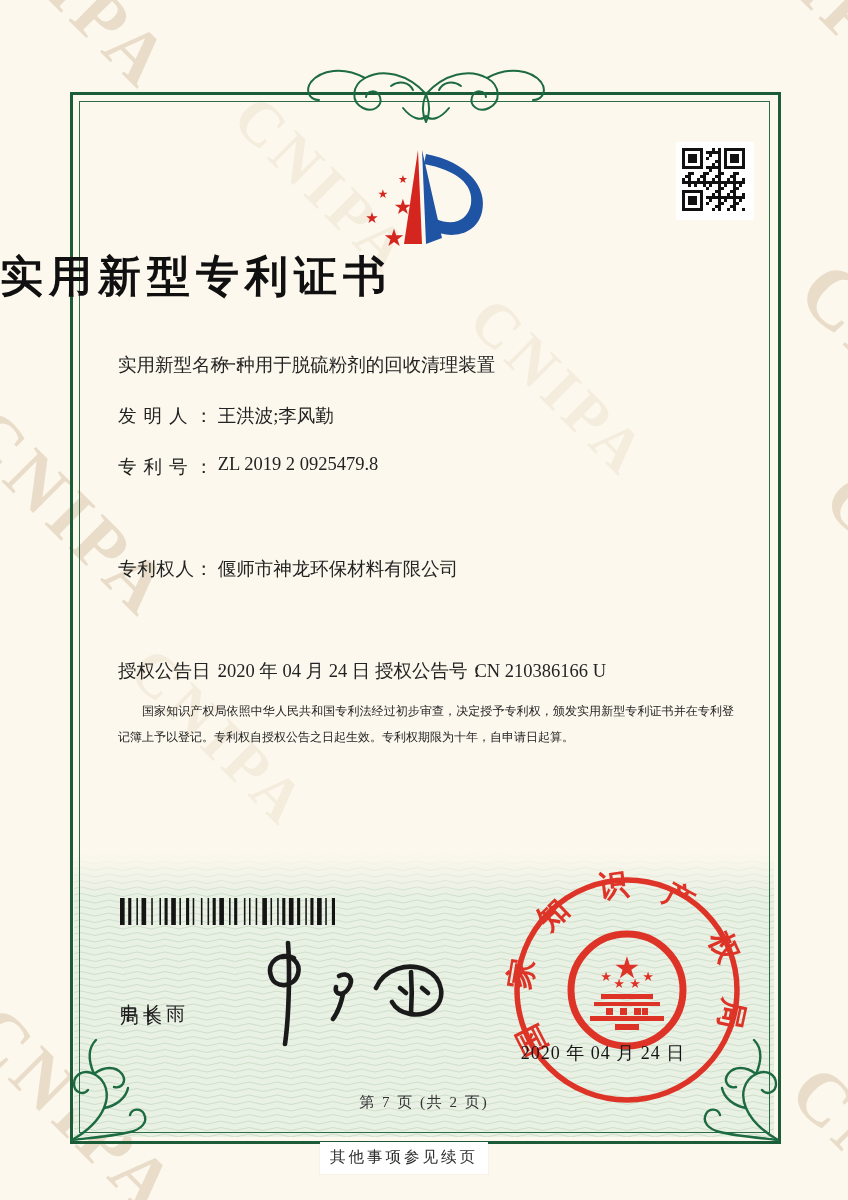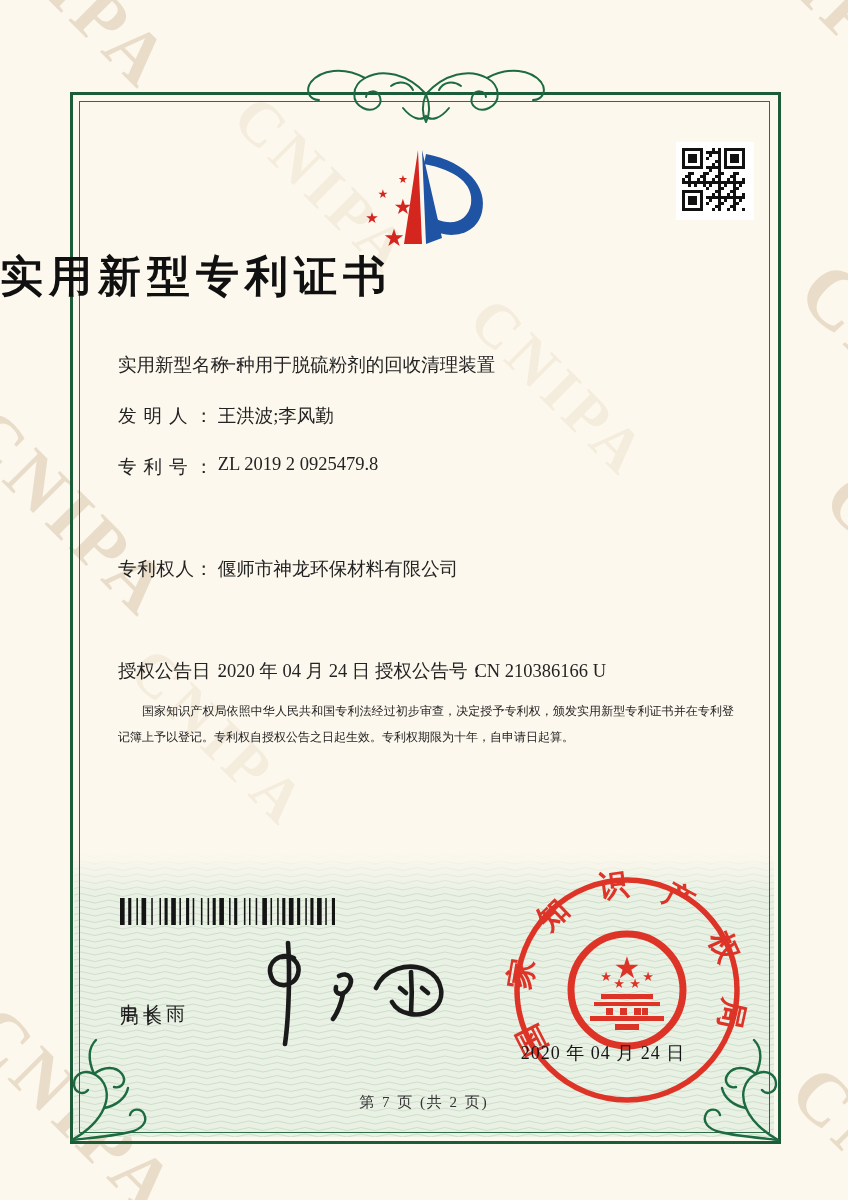--- a/index.html
+++ b/index.html
@@ -431,14 +431,15 @@
         <rect x="-37" y="26" width="74" height="5"></rect>
         <rect x="-12" y="34" width="24" height="6"></rect>
       </g>
     </g>
   </svg>
 
   <div class="seal-date">2020 年 04 月 24 日</div>
 
   <div class="pagefoot">第 7 页 (共 2 页)</div>
 
+  <div class="contnote">其他事项参见续页</div>
 
 </div>
 
 </body></html>

